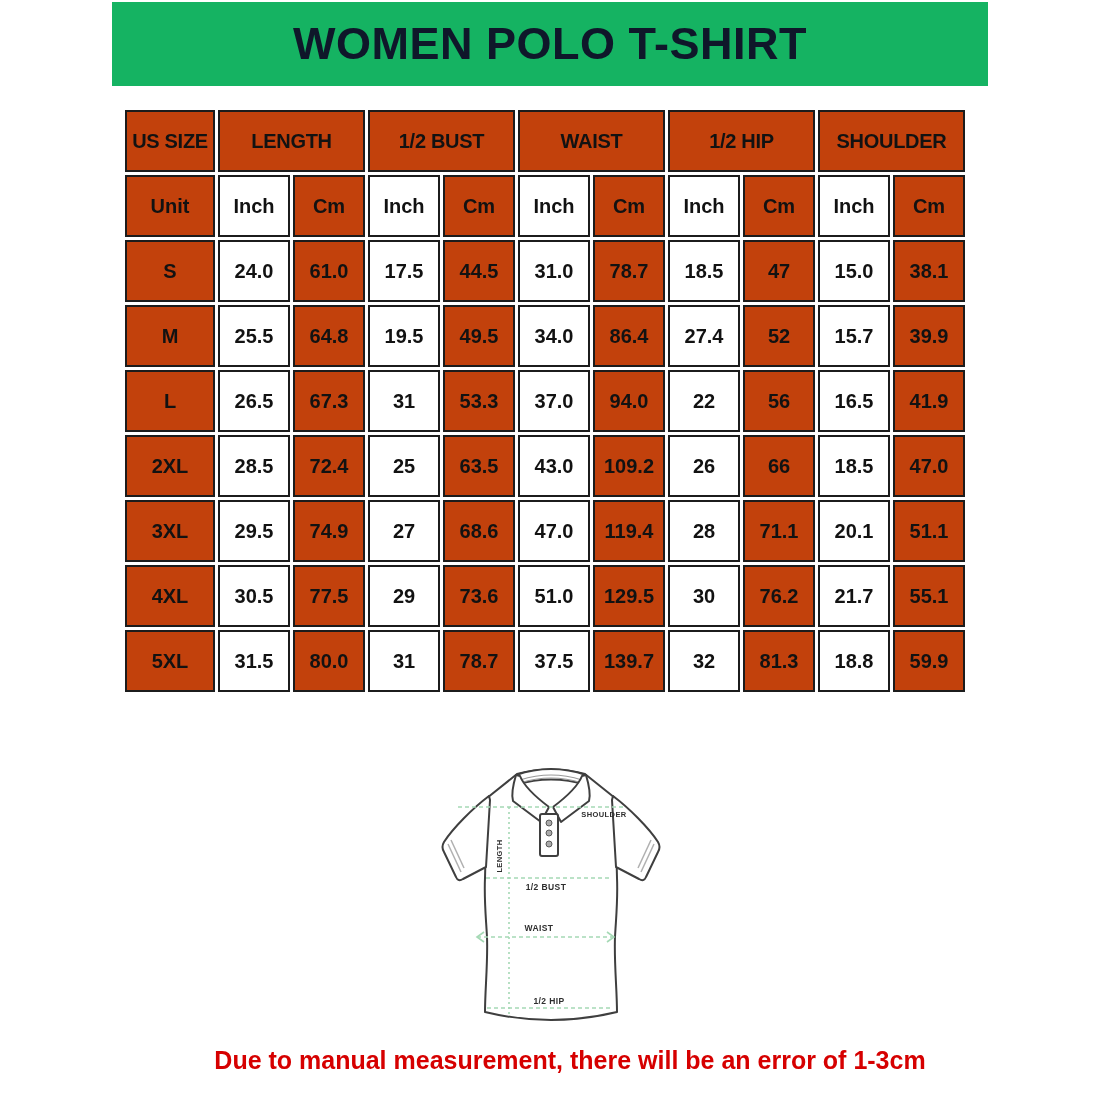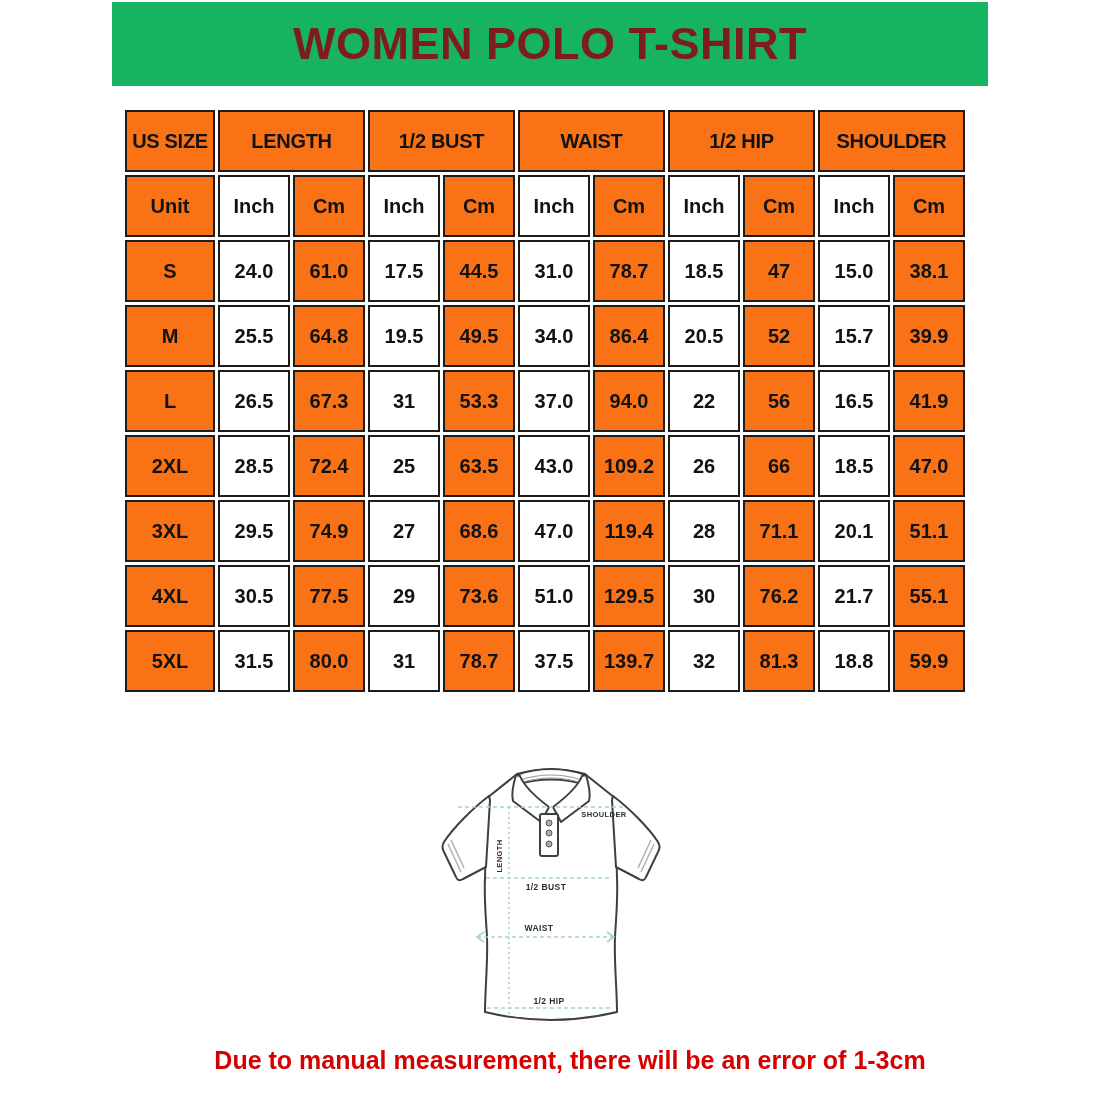--- a/index.html
+++ b/index.html
@@ -10,42 +10,42 @@
     overflow:hidden;
   }
 
   
   .banner {
     position:absolute; left:112px; top:2px; width:876px; height:84px;
     background:#15b362;
     display:flex; align-items:center; justify-content:center;
   }
   .banner .title {
-    color:#7f1d1d; font-size:45px; font-weight:800; letter-spacing:0.5px;
+    color:#0f172a; font-size:45px; font-weight:800; letter-spacing:0.5px;
     margin:0; white-space:nowrap;
   }
 
   
   .chart-wrap { position:absolute; left:122px; top:107px; }
   table.size-table {
     border-collapse:separate; border-spacing:3px; table-layout:fixed;
   }
   table.size-table th, table.size-table td {
     box-sizing:border-box;
     border:2px solid #1c1c1c;
     height:62px;
     padding:0;
     text-align:center; vertical-align:middle;
     color:#121212;
     font-weight:700;
     font-size:20px;
     overflow:hidden;
   }
   th.col-header { font-size:20px; letter-spacing:-0.3px; }
-  .c-gray  { background:#f97316; }
+  .c-gray  { background:#c2410c; }
   .c-white { background:#ffffff; }
 
   
   .diagram {
     position:absolute; left:428px; top:760px; width:254px; height:280px;
   }
   .diagram svg { display:block; width:254px; height:280px; }
   .diag-label {
     font-family:"Liberation Sans", sans-serif;
     font-weight:700; fill:#2e2e2e; letter-spacing:0.4px;
@@ -118,21 +118,21 @@
           <td class="c-gray">38.1</td>
         </tr>
         <tr>
           <td class="c-gray">M</td>
           <td class="c-white">25.5</td>
           <td class="c-gray">64.8</td>
           <td class="c-white">19.5</td>
           <td class="c-gray">49.5</td>
           <td class="c-white">34.0</td>
           <td class="c-gray">86.4</td>
-          <td class="c-white">20.5</td>
+          <td class="c-white">27.4</td>
           <td class="c-gray">52</td>
           <td class="c-white">15.7</td>
           <td class="c-gray">39.9</td>
         </tr>
         <tr>
           <td class="c-gray">L</td>
           <td class="c-white">26.5</td>
           <td class="c-gray">67.3</td>
           <td class="c-white">31</td>
           <td class="c-gray">53.3</td>

